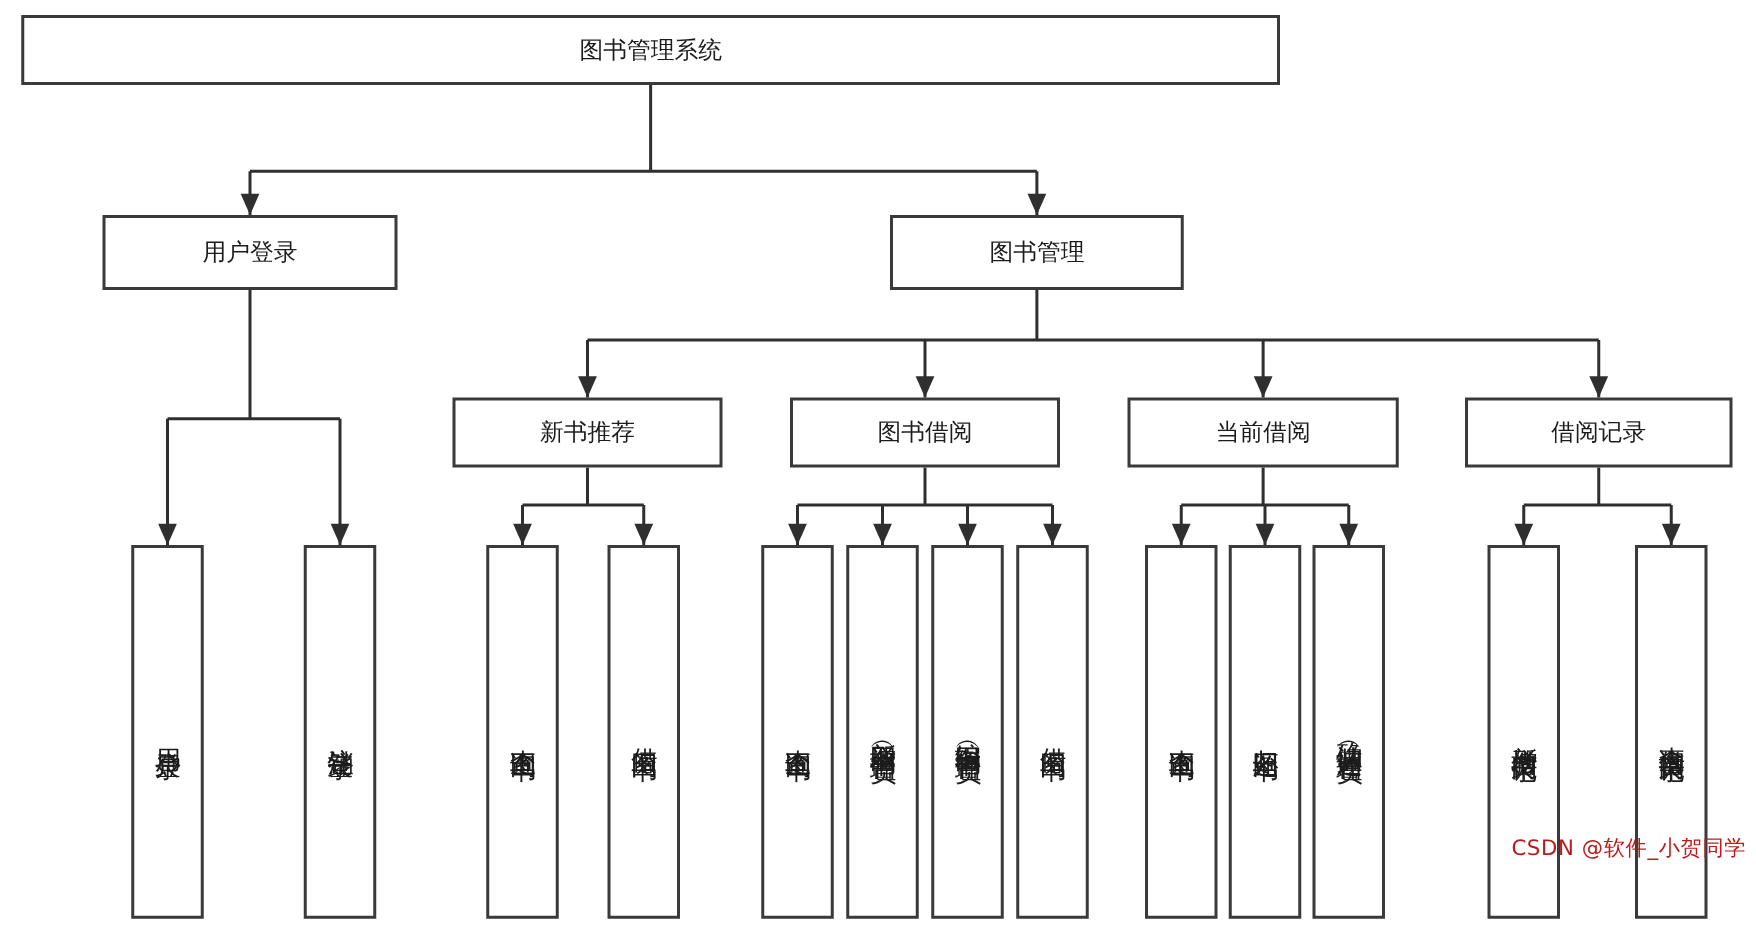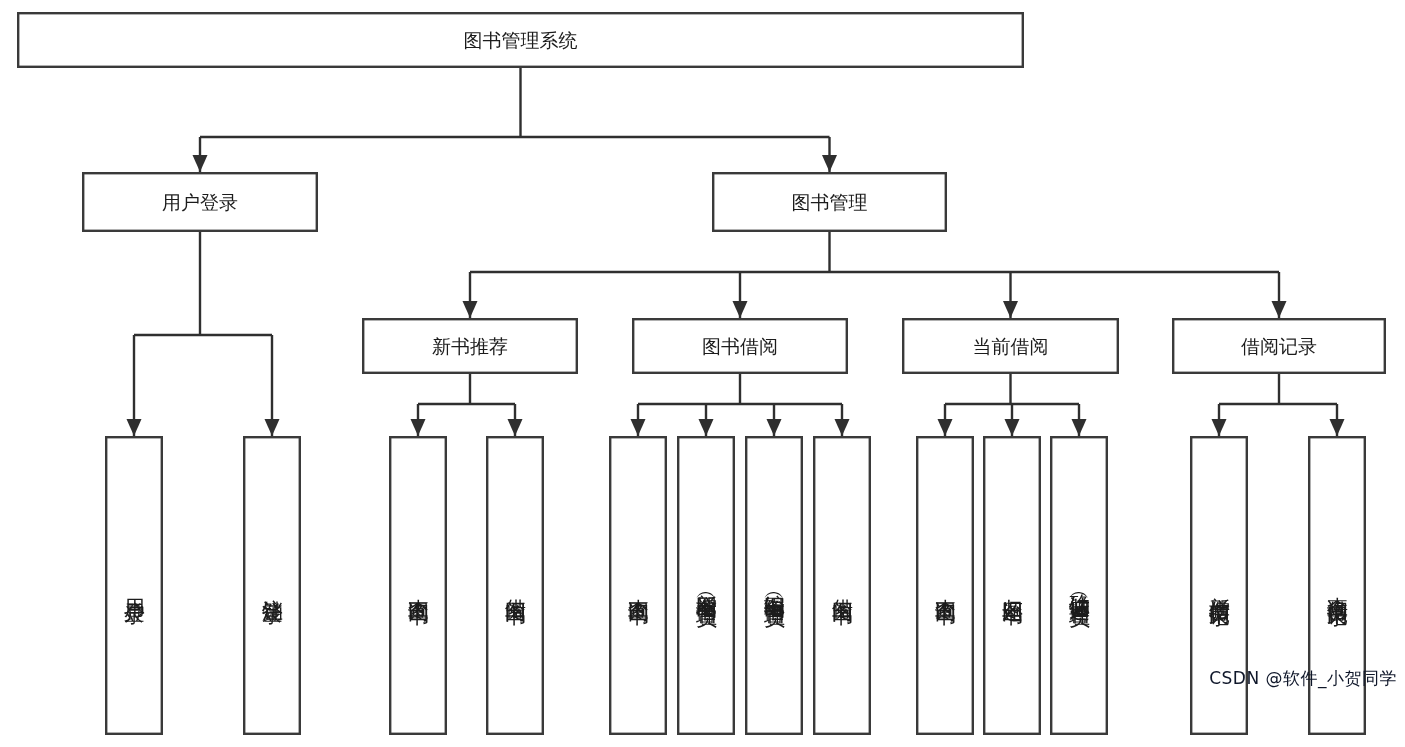--- a/index.html
+++ b/index.html
@@ -65,21 +65,21 @@
     letter-spacing: 2px;
     color: #1c1c1c;
     white-space: nowrap;
   }
   .watermark {
     position: absolute;
     right: 8px;
     bottom: 4px;
     font-family: "DejaVu Sans", "Liberation Sans", sans-serif;
     font-size: 17px;
-    color: #0f172a;
+    color: #b91c1c;
     letter-spacing: 0.5px;
     user-select: none;
   }
 </style>
 </head>
 <body>
 
 <div id="diagram-root">
   <svg class="diagram-canvas" viewBox="0 0 1405 747">
     <g id="connector-layer">

